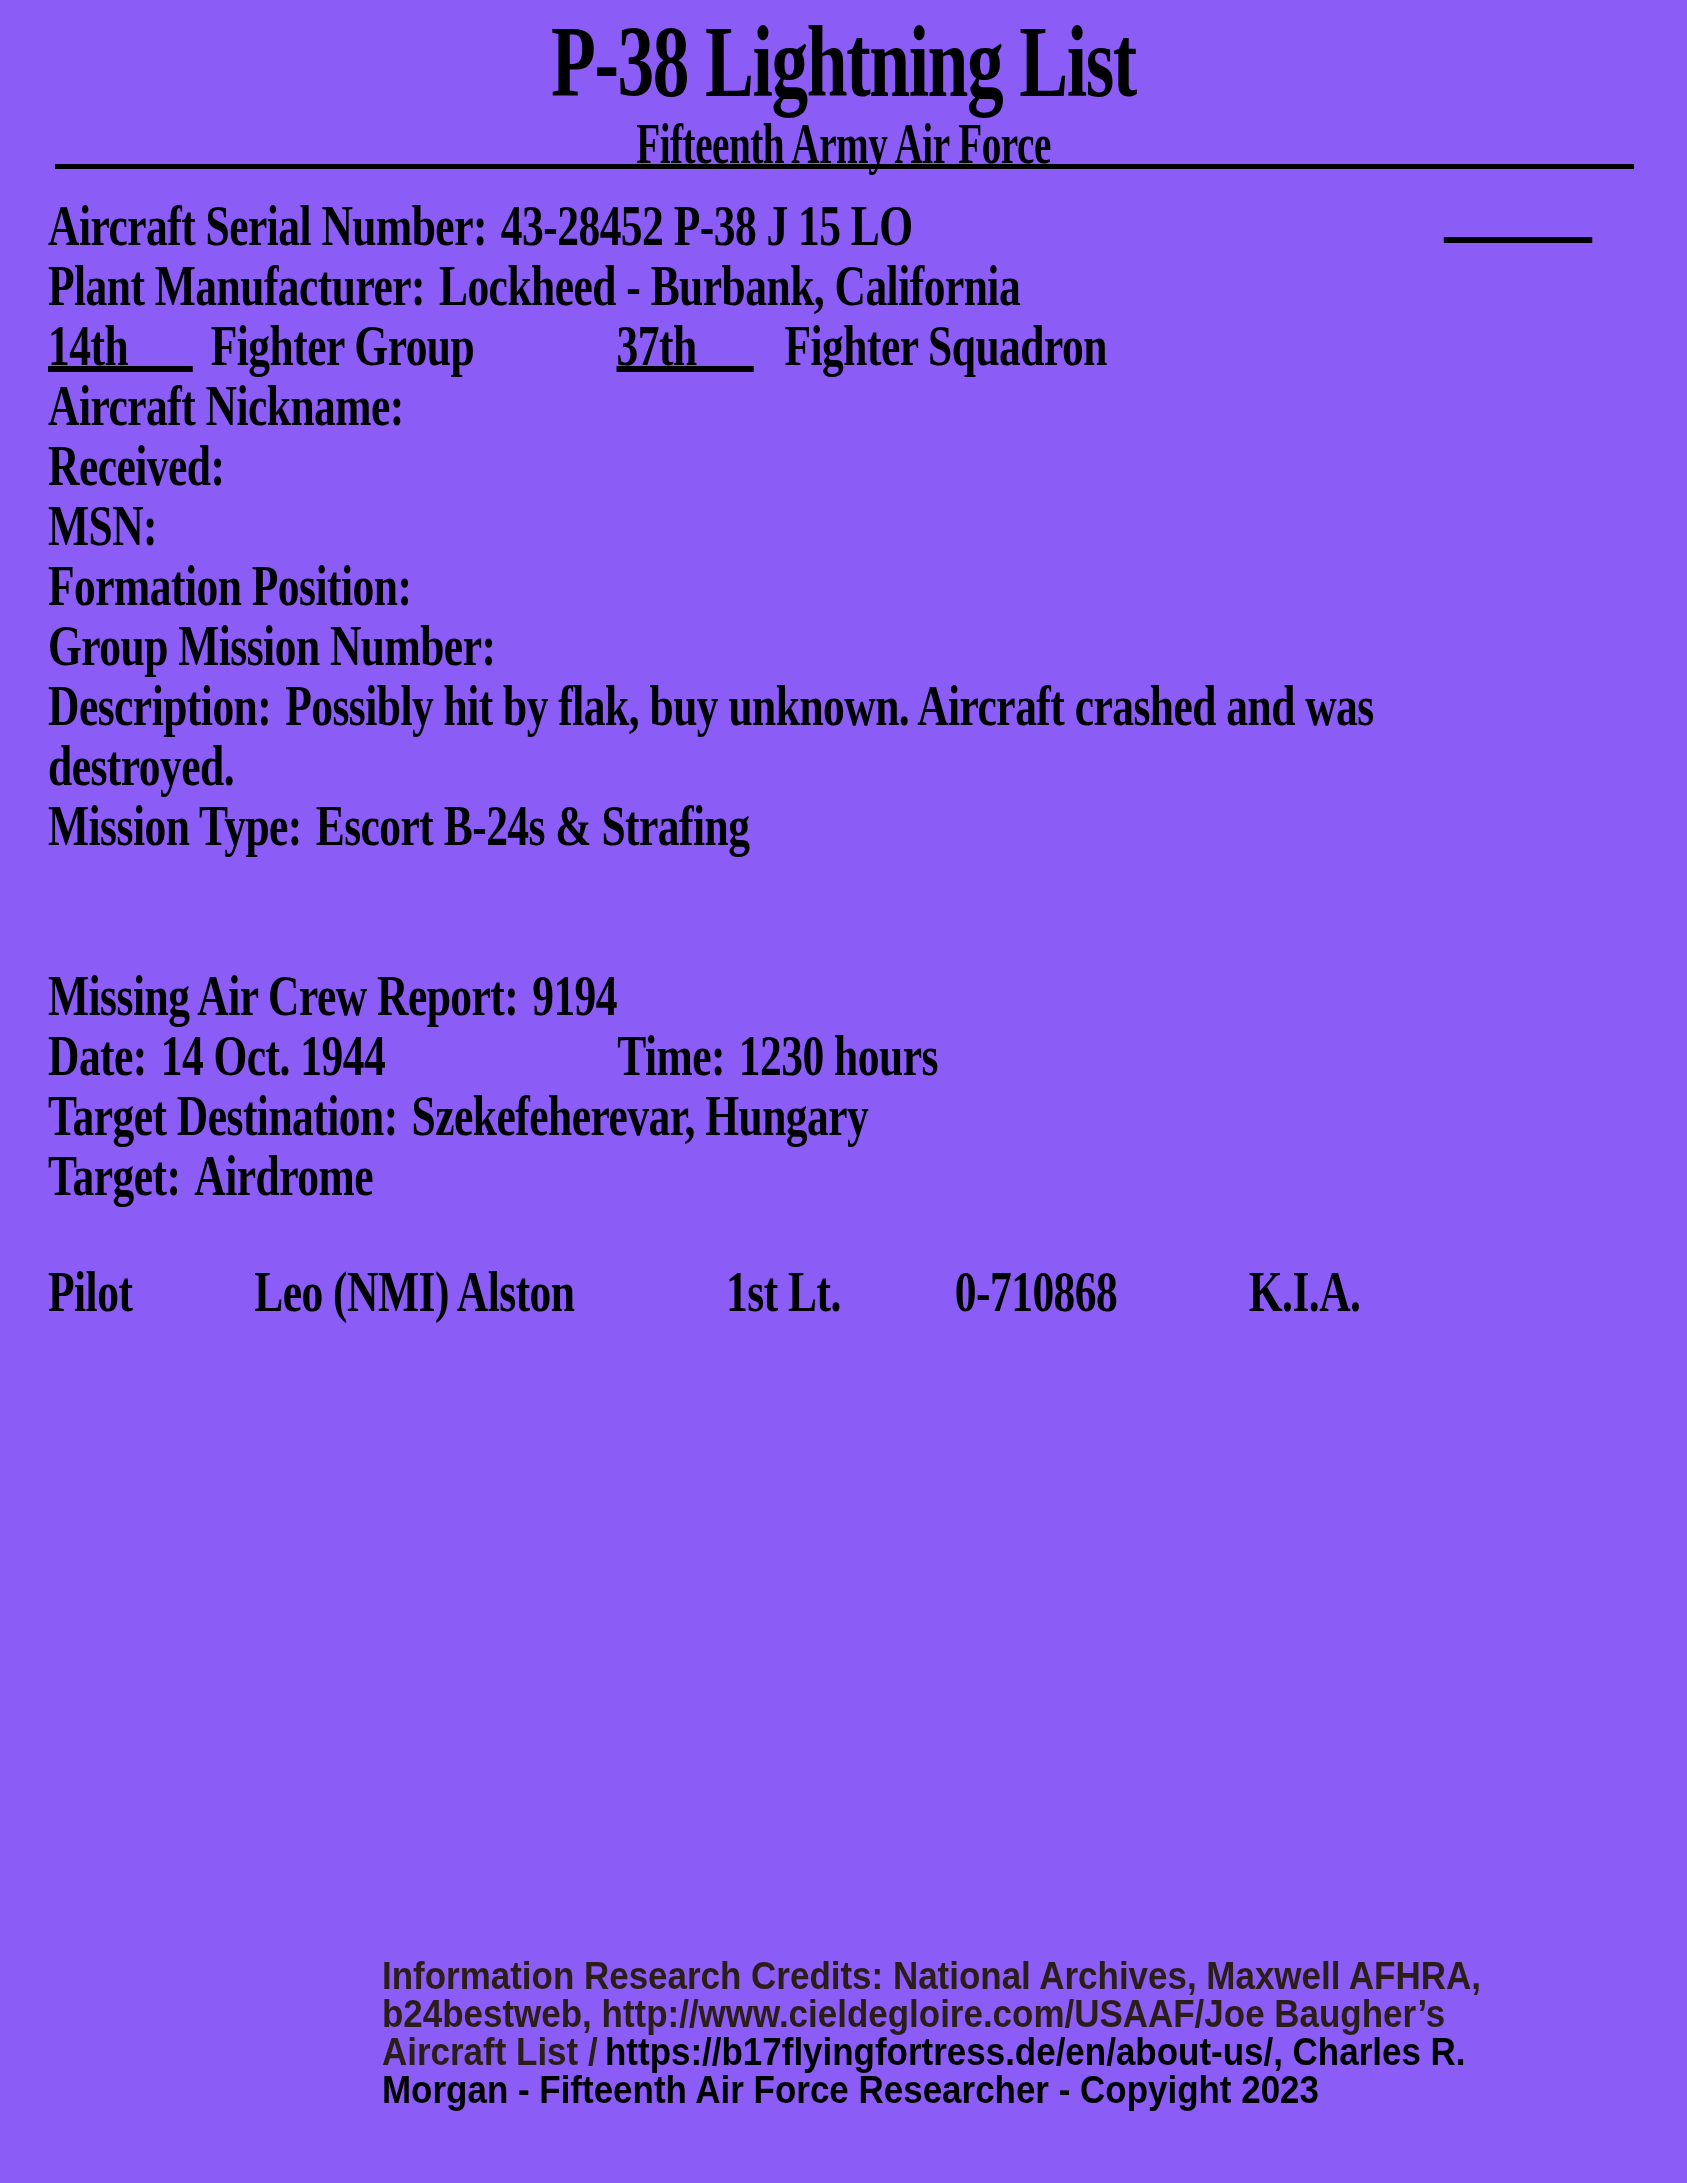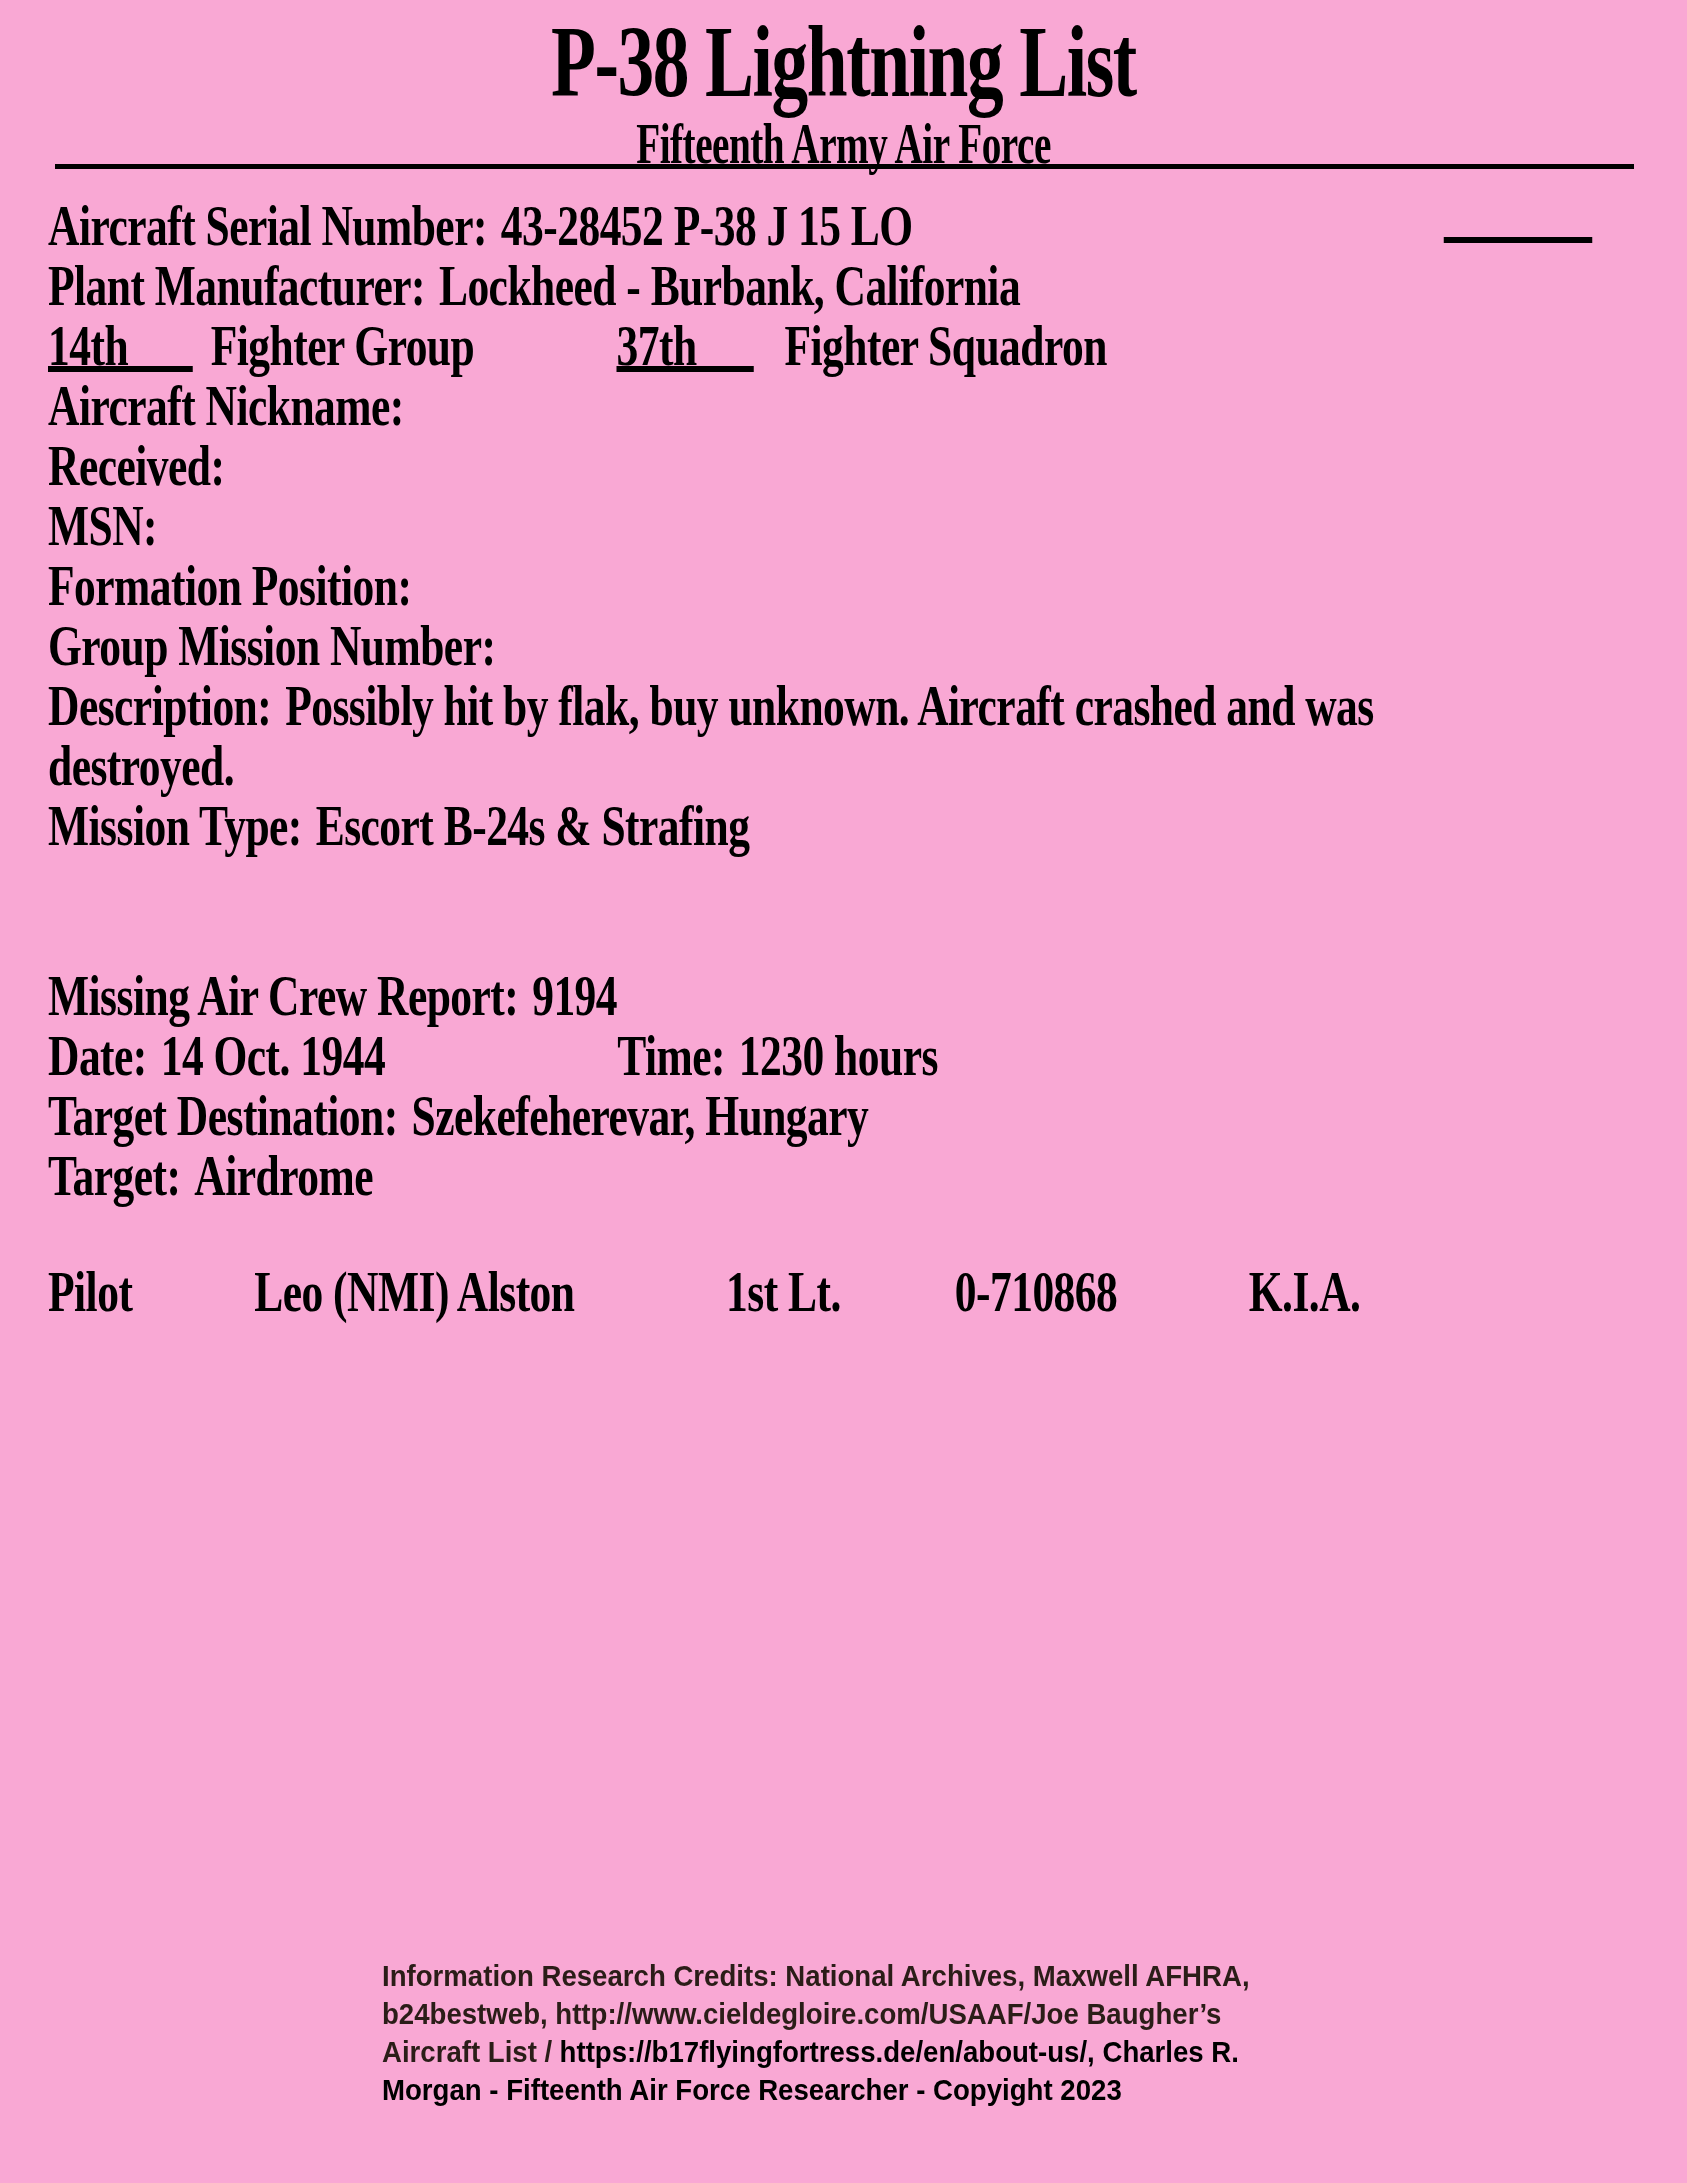--- a/index.html
+++ b/index.html
@@ -1,18 +1,18 @@
 <!DOCTYPE html>
 <html style="font-size:10.6px"><head>
 <meta charset="utf-8">
 <style>
   html,body { margin:0; padding:0; background:#ffffff; }
   .page {
     position:relative; width:1687px; height:2183px;
-    background:#f9a8d4; color:#000; overflow:hidden;
+    background:#8b5cf6; color:#000; overflow:hidden;
     font-family:"Liberation Serif", serif;
   }
   .doc-title {
     position:absolute; top:2.6px; left:0; width:1687px; text-align:center;
     font-size:102px; font-weight:bold; letter-spacing:-2px;
     transform:scaleX(0.72); transform-origin:50% 0; white-space:nowrap;
   }
   .doc-subtitle {
     position:absolute; top:112px; left:0; width:1687px; text-align:center;
     font-size:56px; font-weight:bold; letter-spacing:-0.7px;
@@ -27,21 +27,21 @@
   }
   .val { margin-left:18.5px; }
   .abs { position:absolute; top:0; }
   .blank-u { position:absolute; top:0; height:50px; border-bottom:6.6px solid #000; }
   .bar { position:absolute; background:#000; }
   .gap-macr { margin-top:110px; }
   .gap-pilot { margin-top:56px; }
   .footer {
     position:absolute; left:382px; top:1957px;
     font-family:"Liberation Sans", sans-serif; font-weight:bold;
-    font-size:30px; line-height:38px; color:#2b1d18;
+    font-size:38px; line-height:38px; color:#2b1d18;
   }
   .fl { transform:scaleX(0.92); transform-origin:0 0; white-space:nowrap; }
   .fl .black { color:#000000; margin-left:8px; }
   .fl.black-line { color:#000000; }
 </style>
 </head>
 <body>
 
 <div class="page">
 

